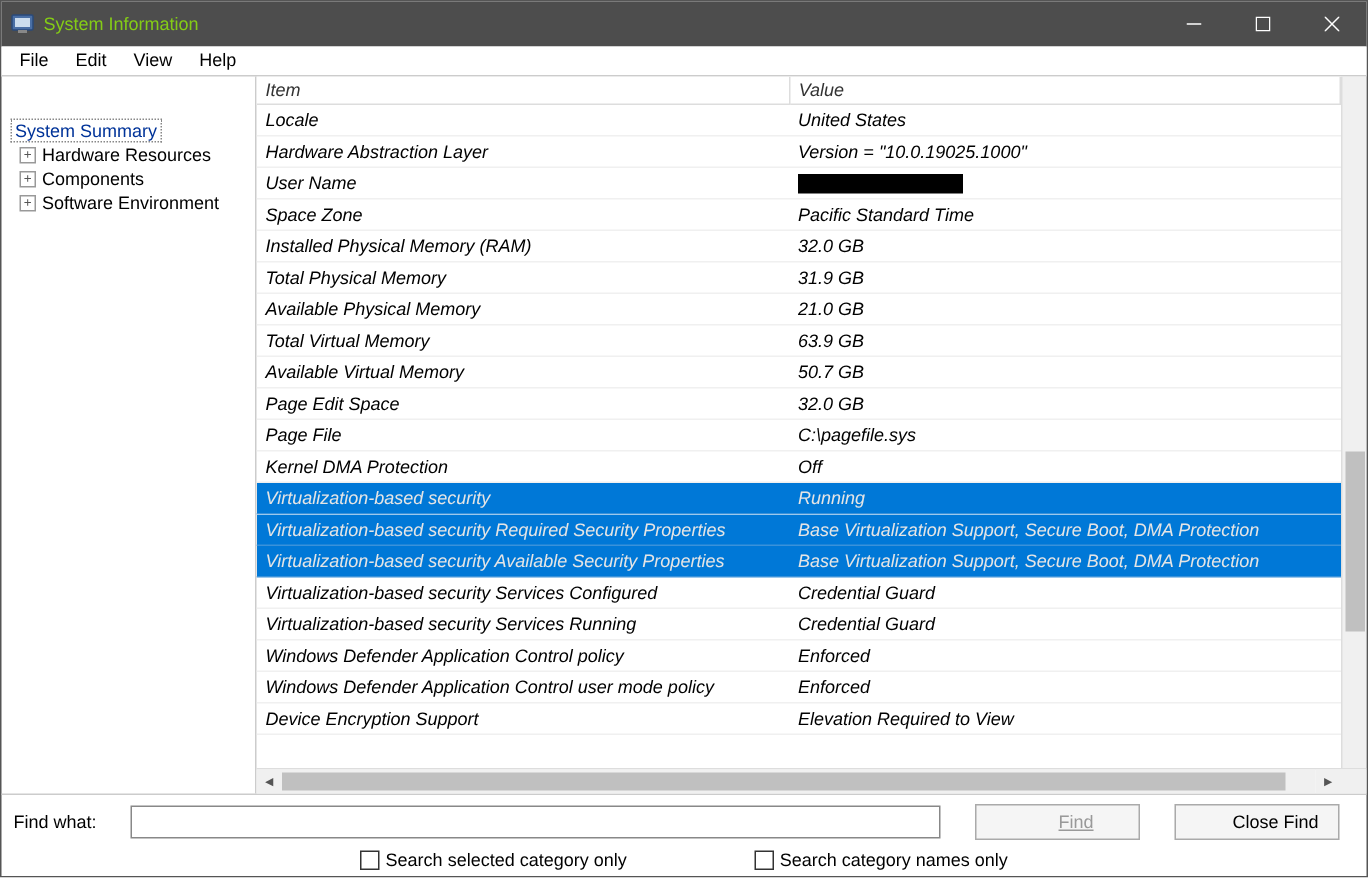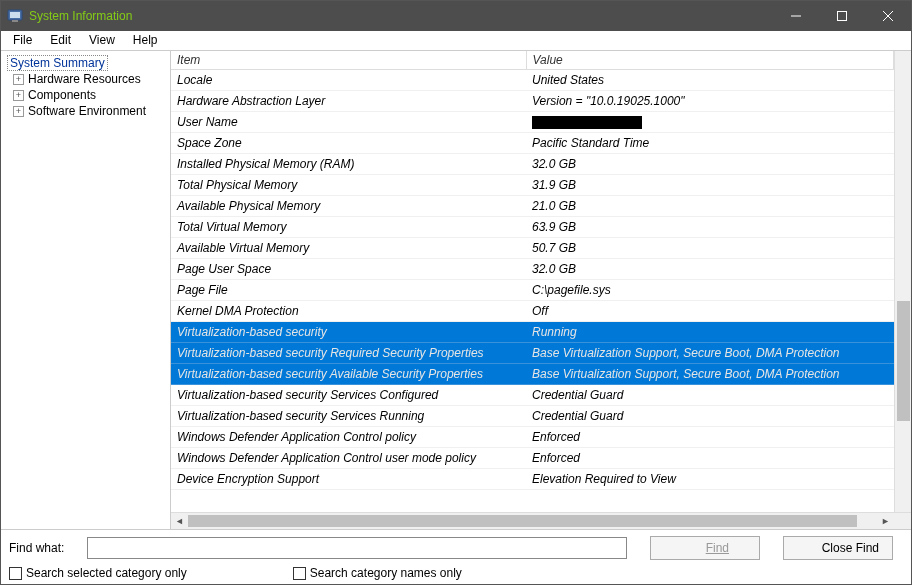--- a/index.html
+++ b/index.html
@@ -69,20 +69,21 @@
     border-right: 1px solid #ccc;
     padding: 4px 6px;
     overflow: auto;
     font-size: 12px;
   }
   .tree-root {
     color: #003399;
     border: 1px dotted #888;
     padding: 0 2px;
     display: inline-block;
+    margin-top: 24px;
   }
   .tree-item {
     display: flex;
     align-items: center;
     gap: 4px;
     padding: 1px 0;
   }
   .tree-expand {
     width: 11px;
     height: 11px;
@@ -217,22 +218,23 @@
     border: 1px solid #aaa;
     background: #f5f5f5;
     font: inherit;
     padding-left: 30px;
   }
   .find-btn[disabled] {
     color: #999;
   }
   .find-row2 {
     display: flex;
-    gap: 49px;
+    gap: 28px;
     padding-top: 6px;
+    justify-content: center;
   }
   .find-row2 label {
     display: flex;
     align-items: center;
     gap: 4px;
   }
   .checkbox {
     width: 13px;
     height: 13px;
     border: 1px solid #333;
@@ -344,21 +346,21 @@
                 </tr>
                 <tr>
                   <td>Total Virtual Memory</td>
                   <td>63.9 GB</td>
                 </tr>
                 <tr>
                   <td>Available Virtual Memory</td>
                   <td>50.7 GB</td>
                 </tr>
                 <tr>
-                  <td>Page User Space</td>
+                  <td>Page Edit Space</td>
                   <td>32.0 GB</td>
                 </tr>
                 <tr>
                   <td>Page File</td>
                   <td>C:\pagefile.sys</td>
                 </tr>
                 <tr>
                   <td>Kernel DMA Protection</td>
                   <td>Off</td>
                 </tr>

